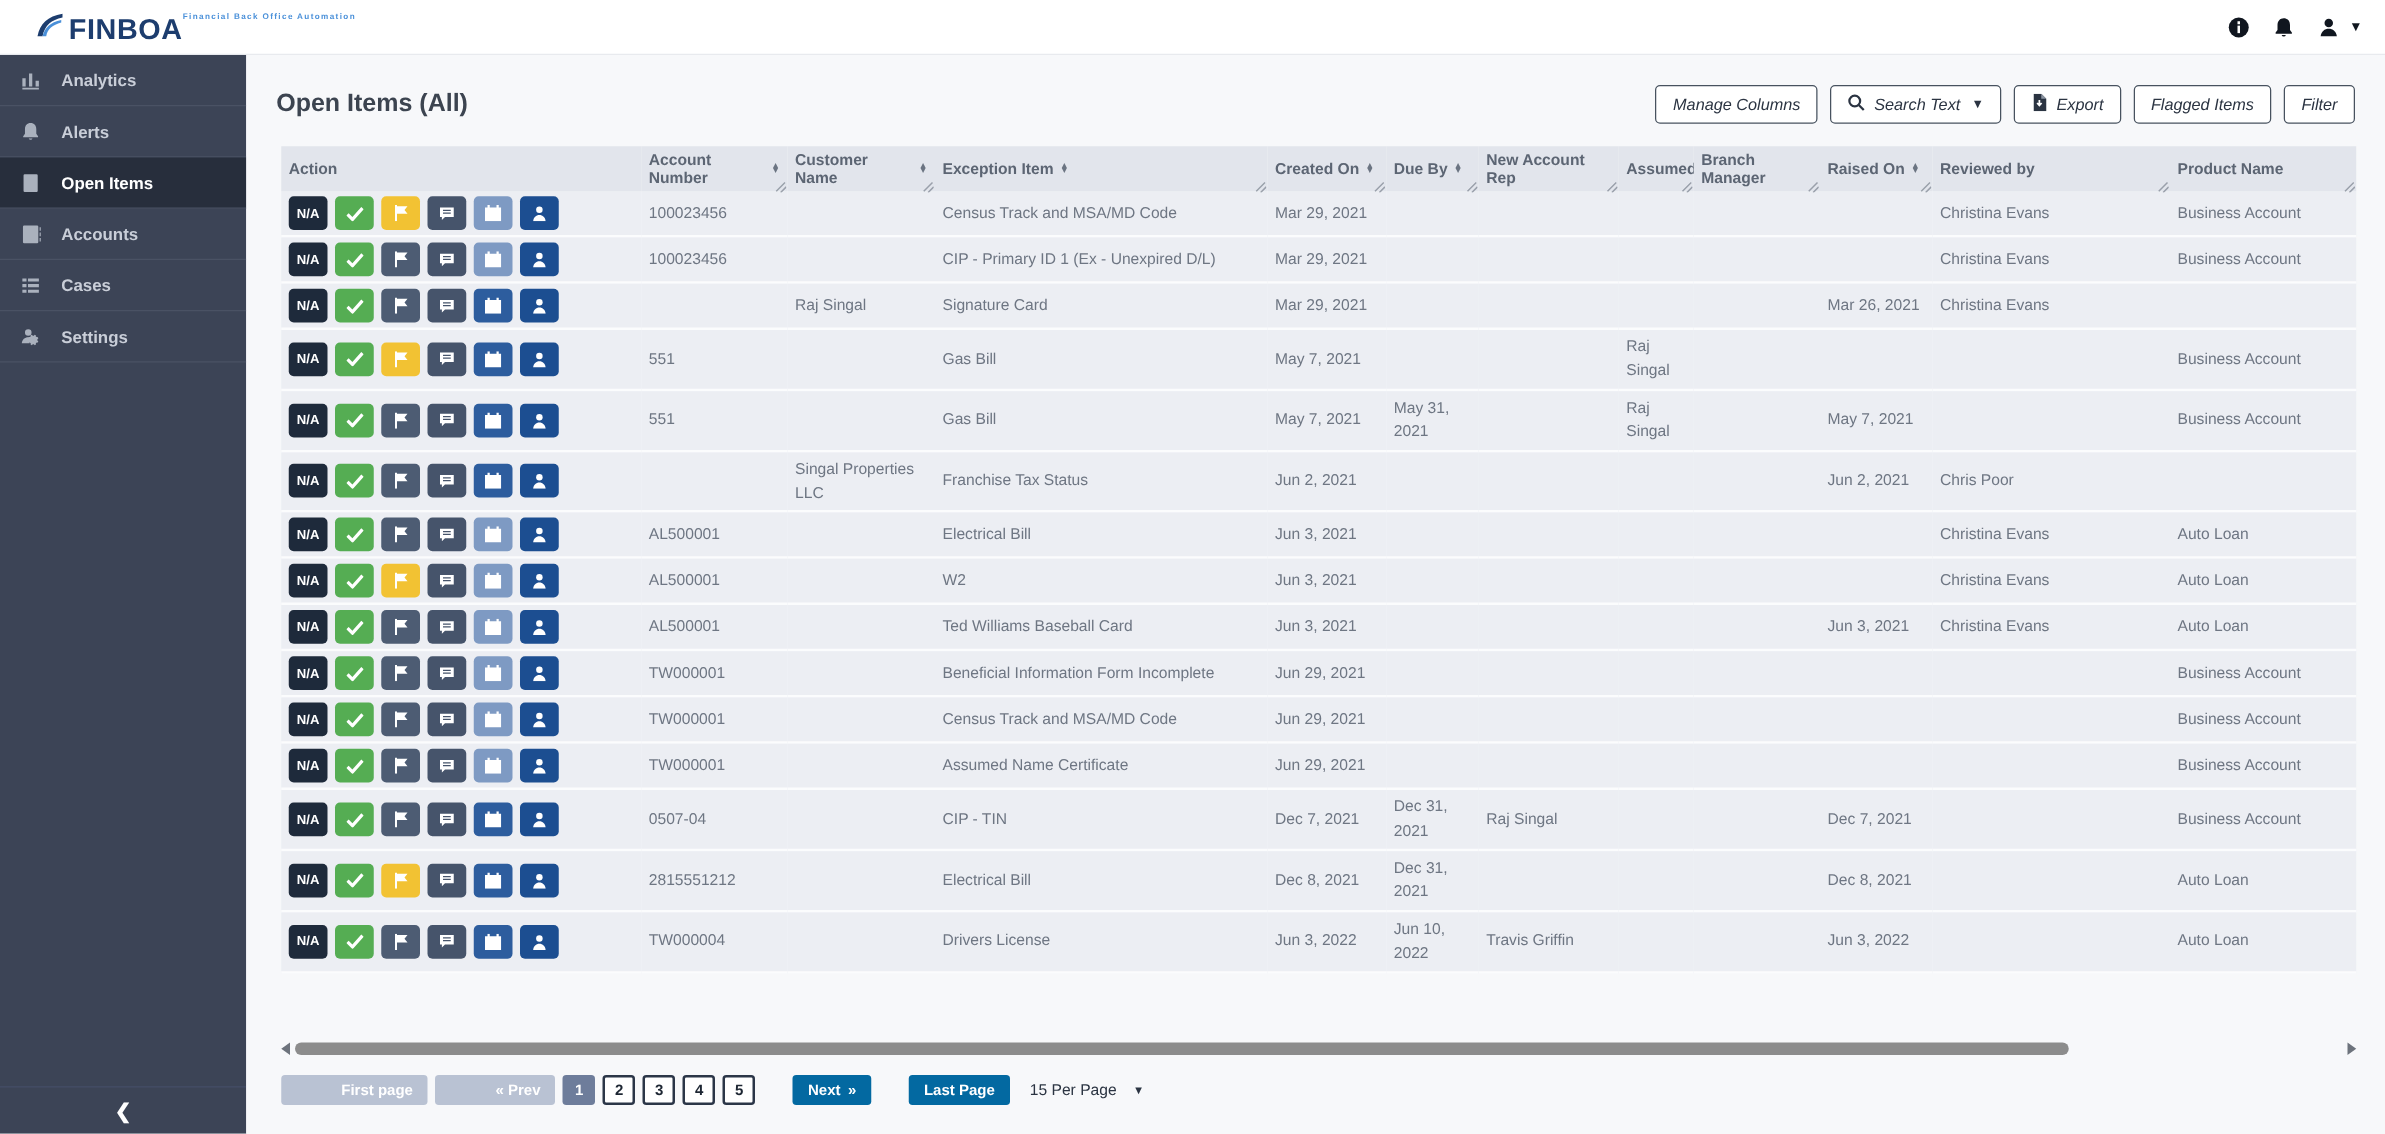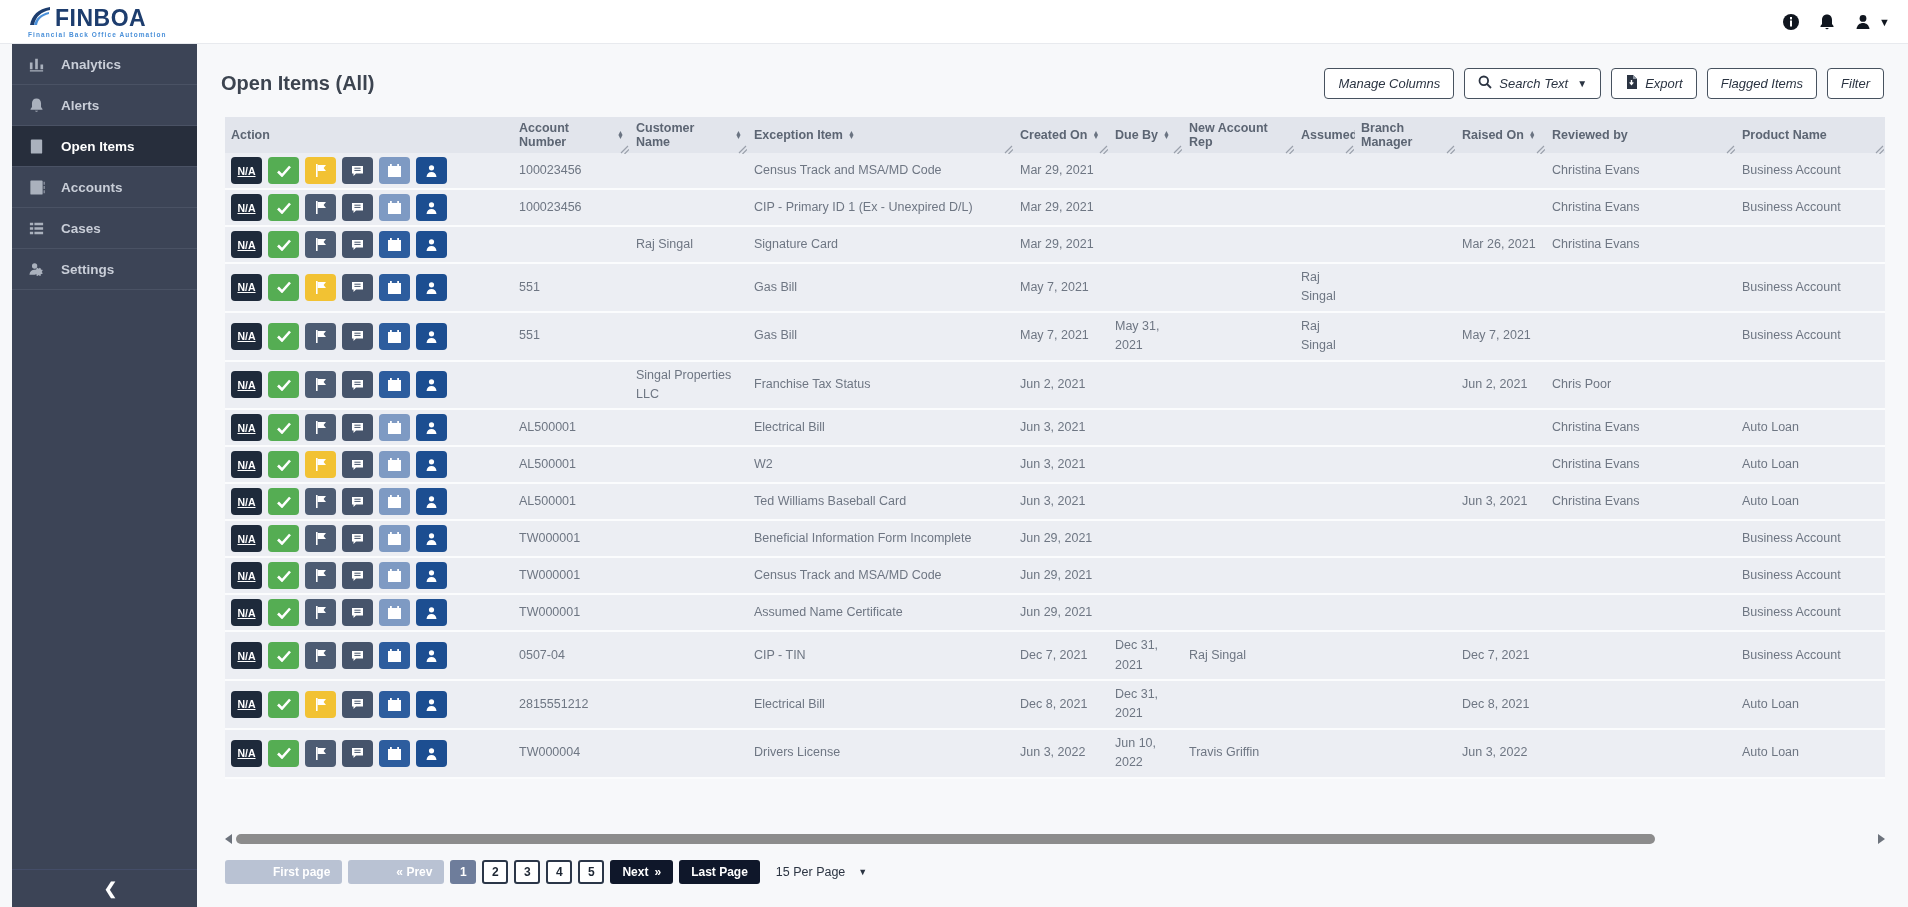--- a/index.html
+++ b/index.html
@@ -4,31 +4,31 @@
 <style>
   * { margin:0; padding:0; box-sizing:border-box; }
   html,body { width:1908px; height:907px; overflow:hidden; background:#f7f8fa;
     font-family:"Liberation Sans", sans-serif; }
   .app { position:relative; width:1908px; height:907px; }
 
   
   .topbar { position:absolute; top:0; left:0; right:0; height:44px; background:#ffffff;
     display:flex; align-items:center; justify-content:space-between; padding:0 18px 0 28px;
     border-bottom:1px solid #e8eaee; z-index:5; }
-  .logo { display:flex; flex-direction:column; line-height:1; }
+  .logo { display:flex; flex-direction:row; line-height:1; }
   .logo-row { display:flex; align-items:flex-end; gap:3px; }
   .logo-text { font-size:23px; font-weight:bold; color:#1d3d6e; letter-spacing:0.5px; }
   .logo-tag { font-size:6.5px; color:#4a90d9; letter-spacing:1.1px; margin-top:2px; font-weight:bold; }
   .topbar-icons { display:flex; align-items:center; gap:16px; }
   .tb-ic { width:20px; height:20px; display:flex; align-items:center; justify-content:center; cursor:pointer; }
   .tb-ic svg { fill:#10161f; }
   .caret { font-size:11px; color:#10161f; margin-left:-10px; }
 
   
-  .sidebar { position:absolute; top:44px; left:12px; width:197px; bottom:0; background:#3c4456; }
+  .sidebar { position:absolute; top:44px; left:0; width:197px; bottom:0; background:#3c4456; }
   .side-item { height:41px; display:flex; align-items:center; gap:16px; padding:0 16px;
     border-bottom:1px solid #4a5264; cursor:pointer; }
   .side-item .lbl { color:#c9ced8; font-size:13.5px; font-weight:bold; }
   .side-item svg { fill:#aab1bd; width:17px; height:17px; flex:0 0 17px; }
   .side-item.active { background:#272e3c; }
   .side-item.active .lbl { color:#ffffff; }
   .side-collapse { position:absolute; bottom:0; left:0; right:0; height:38px;
     border-top:1px solid #55608c55; display:flex; align-items:center; justify-content:center;
     color:#ffffff; font-size:16px; font-weight:bold; cursor:pointer; }
 
@@ -53,21 +53,21 @@
   .th .rsz { position:absolute; right:1px; bottom:-4px; }
   .td { background:#eceef3; border-bottom:2px solid #fbfcfd; min-height:34px;
     display:flex; align-items:center; font-size:12.5px; color:#6e7683; padding:4px 8px 4px 6px;
     line-height:1.55; overflow:hidden; }
   .td.wrap { white-space:normal; word-break:break-word; }
 
   .acts { display:flex; gap:6px; align-items:center; }
   .abtn { width:31px; height:27px; border:none; border-radius:4px; display:flex;
     align-items:center; justify-content:center; cursor:pointer; color:#fff; }
   .abtn svg { fill:#ffffff; }
-  .b-na { background:#1e2a3b; font-size:10.5px; font-weight:bold; color:#fff;text-decoration:underline; }
+  .b-na { background:#1e2a3b; font-size:10.5px; font-weight:bold; color:#fff; }
   .b-check { background:#55ad53; }
   .b-flag { background:#4d5c73; }
   .b-flag.on { background:#f2c233; }
   .b-comment { background:#46546b; }
   .b-cal { background:#2d5d9e; }
   .b-cal.light { background:#7e9ac3; }
   .b-person { background:#1c4e91; }
 
   
   .hscroll { position:absolute; left:28px; right:23px; top:788px; height:14px;
@@ -79,21 +79,21 @@
   .hs-thumb { position:absolute; left:0; top:0; height:10px; width:88%;
     background:#8c8c8c; border-radius:5px; cursor:grab; }
 
   
   .pager { position:absolute; left:28px; top:816px; display:flex; align-items:center; gap:6px; }
   .pbtn { height:24px; border-radius:3px; border:none; font-size:12px; font-weight:bold;
     display:flex; align-items:center; justify-content:center; padding:0 12px; cursor:pointer; }
   .p-dis { background:#b9c2d3; color:#ffffff; cursor:default;padding-left:48px; }
   .p-page { background:#ffffff; border:2px solid #2b3648; color:#1d2633; width:26px; padding:0; }
   .p-page.cur { background:#6e7d9b; border:none; color:#ffffff; width:26px; }
-  .p-nav { background:#0f172a; color:#ffffff; gap:6px; }
+  .p-nav { background:#0369a1; color:#ffffff; gap:6px;margin-left:24px; }
   .perpage { font-size:12.5px; color:#2b3442; margin-left:10px; display:flex; align-items:center; gap:13px; cursor:pointer; }
   .perpage .dd { font-size:9px; }
 </style>
 </head>
 <body>
 
 <div class="app">
 
   <div class="topbar">
     <div class="logo">

